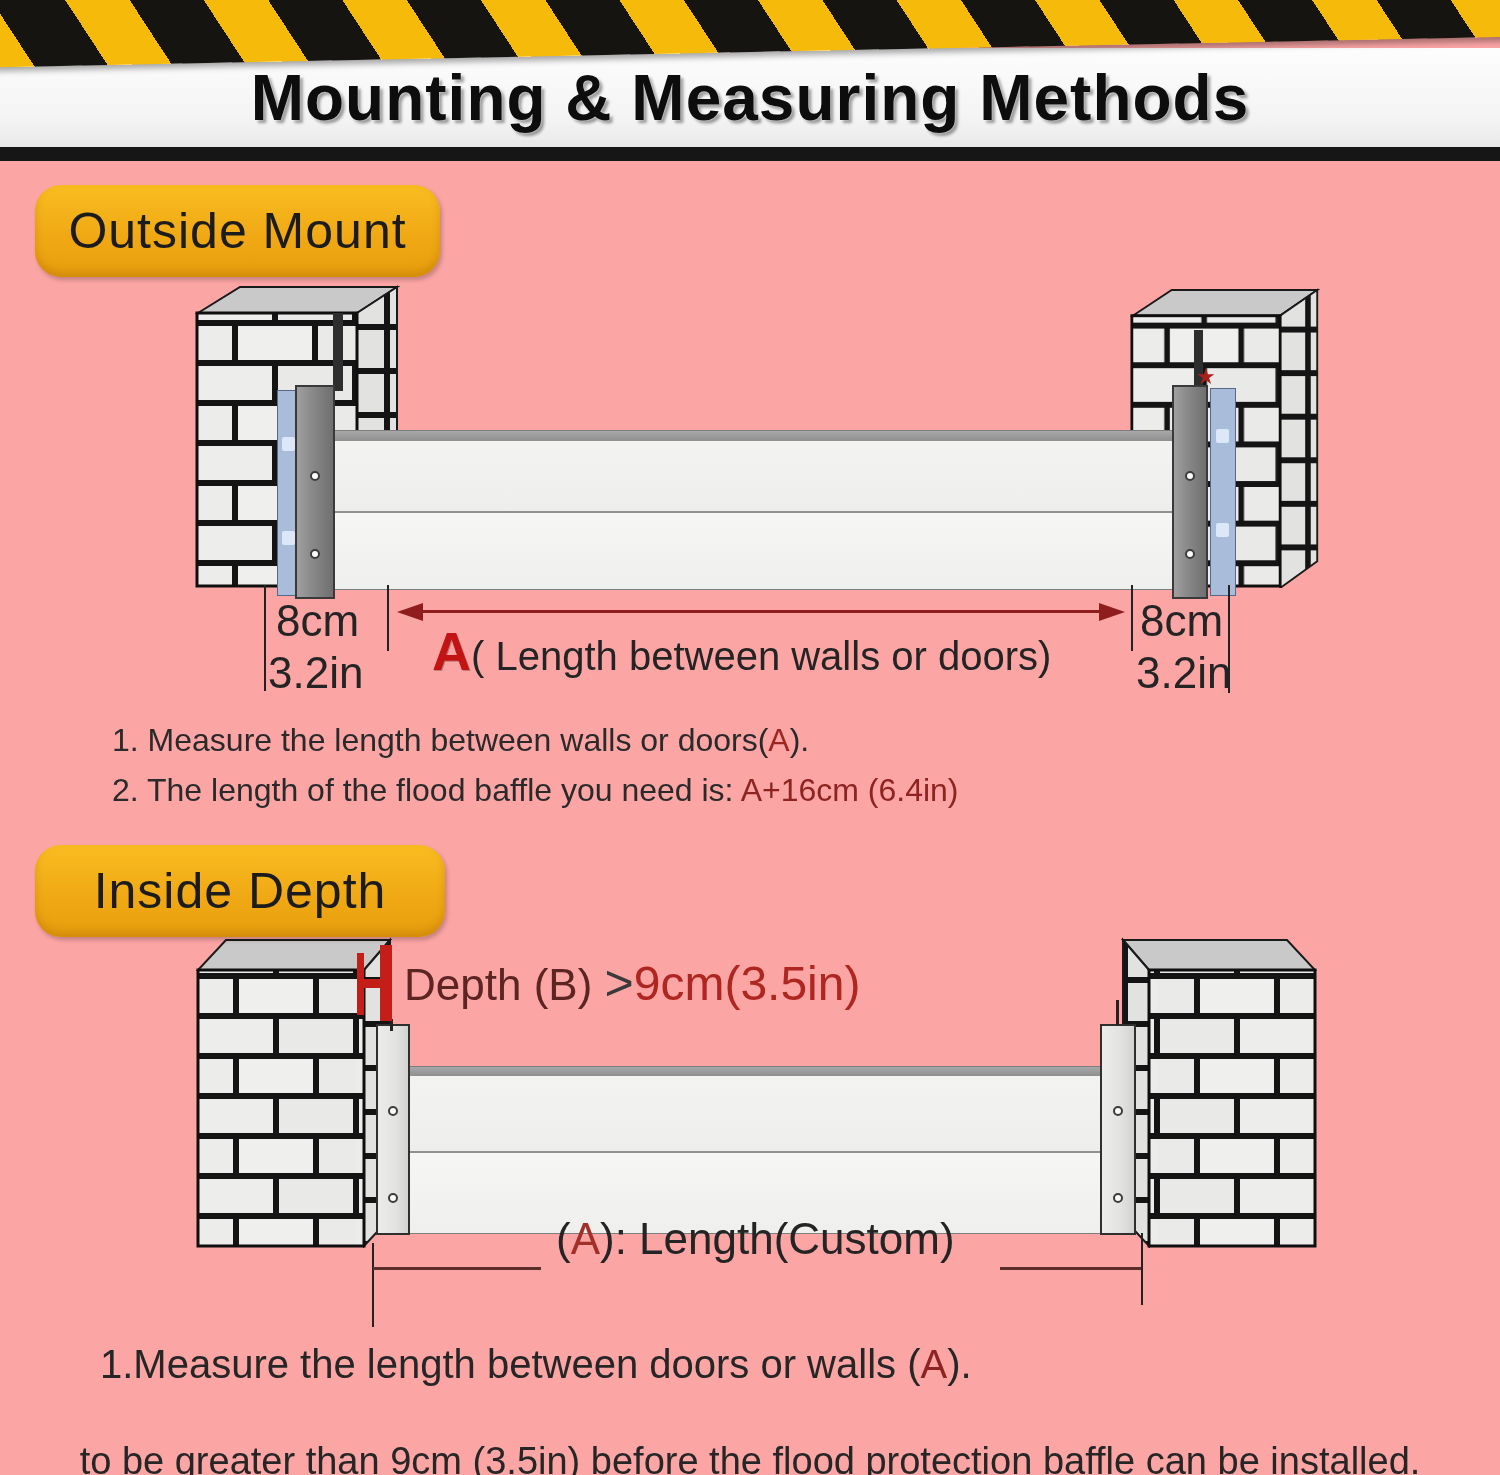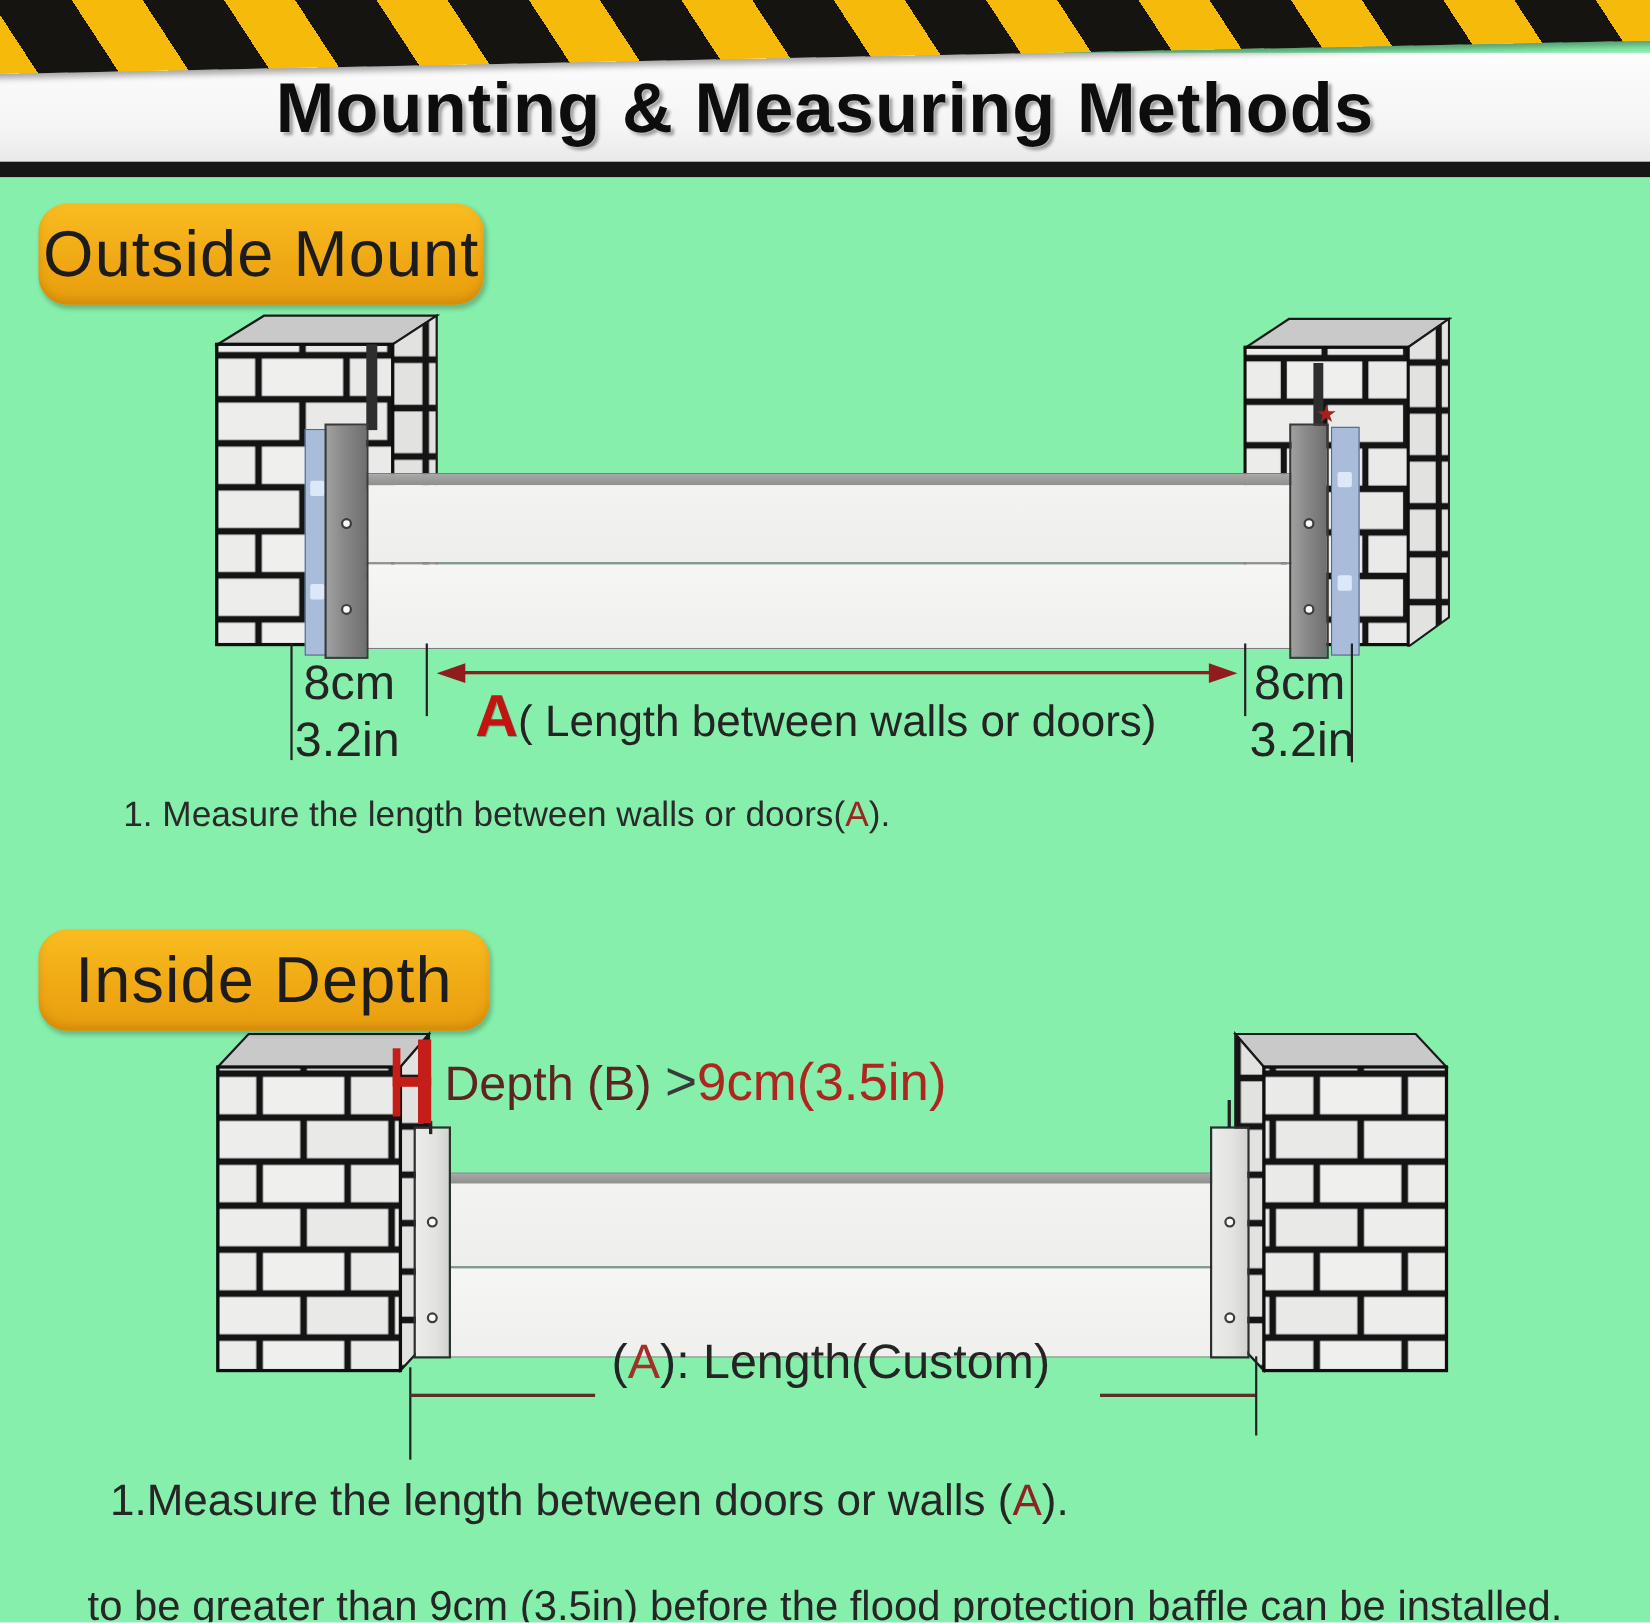--- a/index.html
+++ b/index.html
@@ -1,17 +1,17 @@
 <!DOCTYPE html>
 <html><head>
 <meta charset="utf-8">
 <style>
   html,body{margin:0;padding:0;background:#ffffff;}
   #stage{
-    position:relative;width:1500px;height:1475px;overflow:hidden;background:#86efac;
+    position:relative;width:1500px;height:1475px;overflow:hidden;background:#fca5a5;
     font-family:"Liberation Sans", sans-serif;color:#222;
   }
   .abs{position:absolute;}
 
   
   #tape{
     left:-30px;top:-18px;width:1570px;height:70px;
     background:repeating-linear-gradient(58deg,#f5ba0a 0 54px,#161410 54px 116px);
     transform:rotate(-1.15deg);
     box-shadow:0 4px 6px rgba(0,0,0,.35);
@@ -29,21 +29,21 @@
   }
   #title-rule{left:0;top:147px;width:1500px;height:14px;background:#161616;z-index:3;}
 
   
   .badge{
     background:linear-gradient(180deg,#f9bd20 0%,#f0a915 55%,#e89e0d 100%);
     border-radius:26px;display:flex;align-items:center;justify-content:center;
     box-shadow:inset 0 -5px 8px rgba(150,85,0,.28), 2px 3px 4px rgba(0,0,0,.22);
     z-index:6;
   }
-  .badge span{font-size:59px;color:#1c1c1c;letter-spacing:1px;}
+  .badge span{font-size:50px;color:#1c1c1c;letter-spacing:1px;}
 
   
   .barrier{z-index:2;border:1px solid #7d7d7d;box-sizing:border-box;}
   .barrier .rim{height:10px;background:linear-gradient(180deg,#a8a8a8,#8f8f8f);}
   .barrier .p1{background:linear-gradient(180deg,#f3f3f1 0%,#eeeeec 100%);}
   .barrier .p2{background:linear-gradient(180deg,#f6f6f4 0%,#efefed 100%);border-top:2px solid #909090;}
   .channel-dark{
     background:linear-gradient(90deg,#a0a0a0 0%,#8a8a8a 40%,#6f6f6f 100%);
     border:2px solid #3a3a3a;box-sizing:border-box;z-index:4;
   }
@@ -172,20 +172,23 @@
   <div class="abs dim-text" style="left:1140px;top:596px;">8cm</div>
   <div class="abs dim-text" style="left:1136px;top:648px;">3.2in</div>
 
   <div class="abs arrow-label" style="left:432px;top:620px;">
     <span class="big-a">A</span><span class="rest">( Length between walls or doors)</span>
   </div>
 
   <div class="abs step" style="left:112px;top:722px;">
     <span>1. Measure the length between walls or doors(</span><span class="red-a">A</span><span>).</span>
   </div>
+  <div class="abs step" style="left:112px;top:772px;">
+    <span>2. The length of the flood baffle you need is: </span><span class="red">A+16cm (6.4in)</span>
+  </div>
 
   <div class="abs badge" style="left:35px;top:845px;width:410px;height:92px;">
     <span>Inside Depth</span>
   </div>
 
   <svg class="abs" style="left:196px;top:936px;z-index:1;" width="196" height="312" viewBox="0 0 196 312">
     <polygon points="30,4 194,4 168,34 2,34" fill="#c9c9c9" stroke="#1a1a1a" stroke-width="2"></polygon>
     <polygon points="168,34 194,4 194,282 168,310" fill="url(#sidebricks)" stroke="#1a1a1a" stroke-width="2"></polygon>
     <rect x="2" y="34" width="166" height="276" fill="url(#bricks)" stroke="#0f0f0f" stroke-width="3"></rect>
   </svg>

